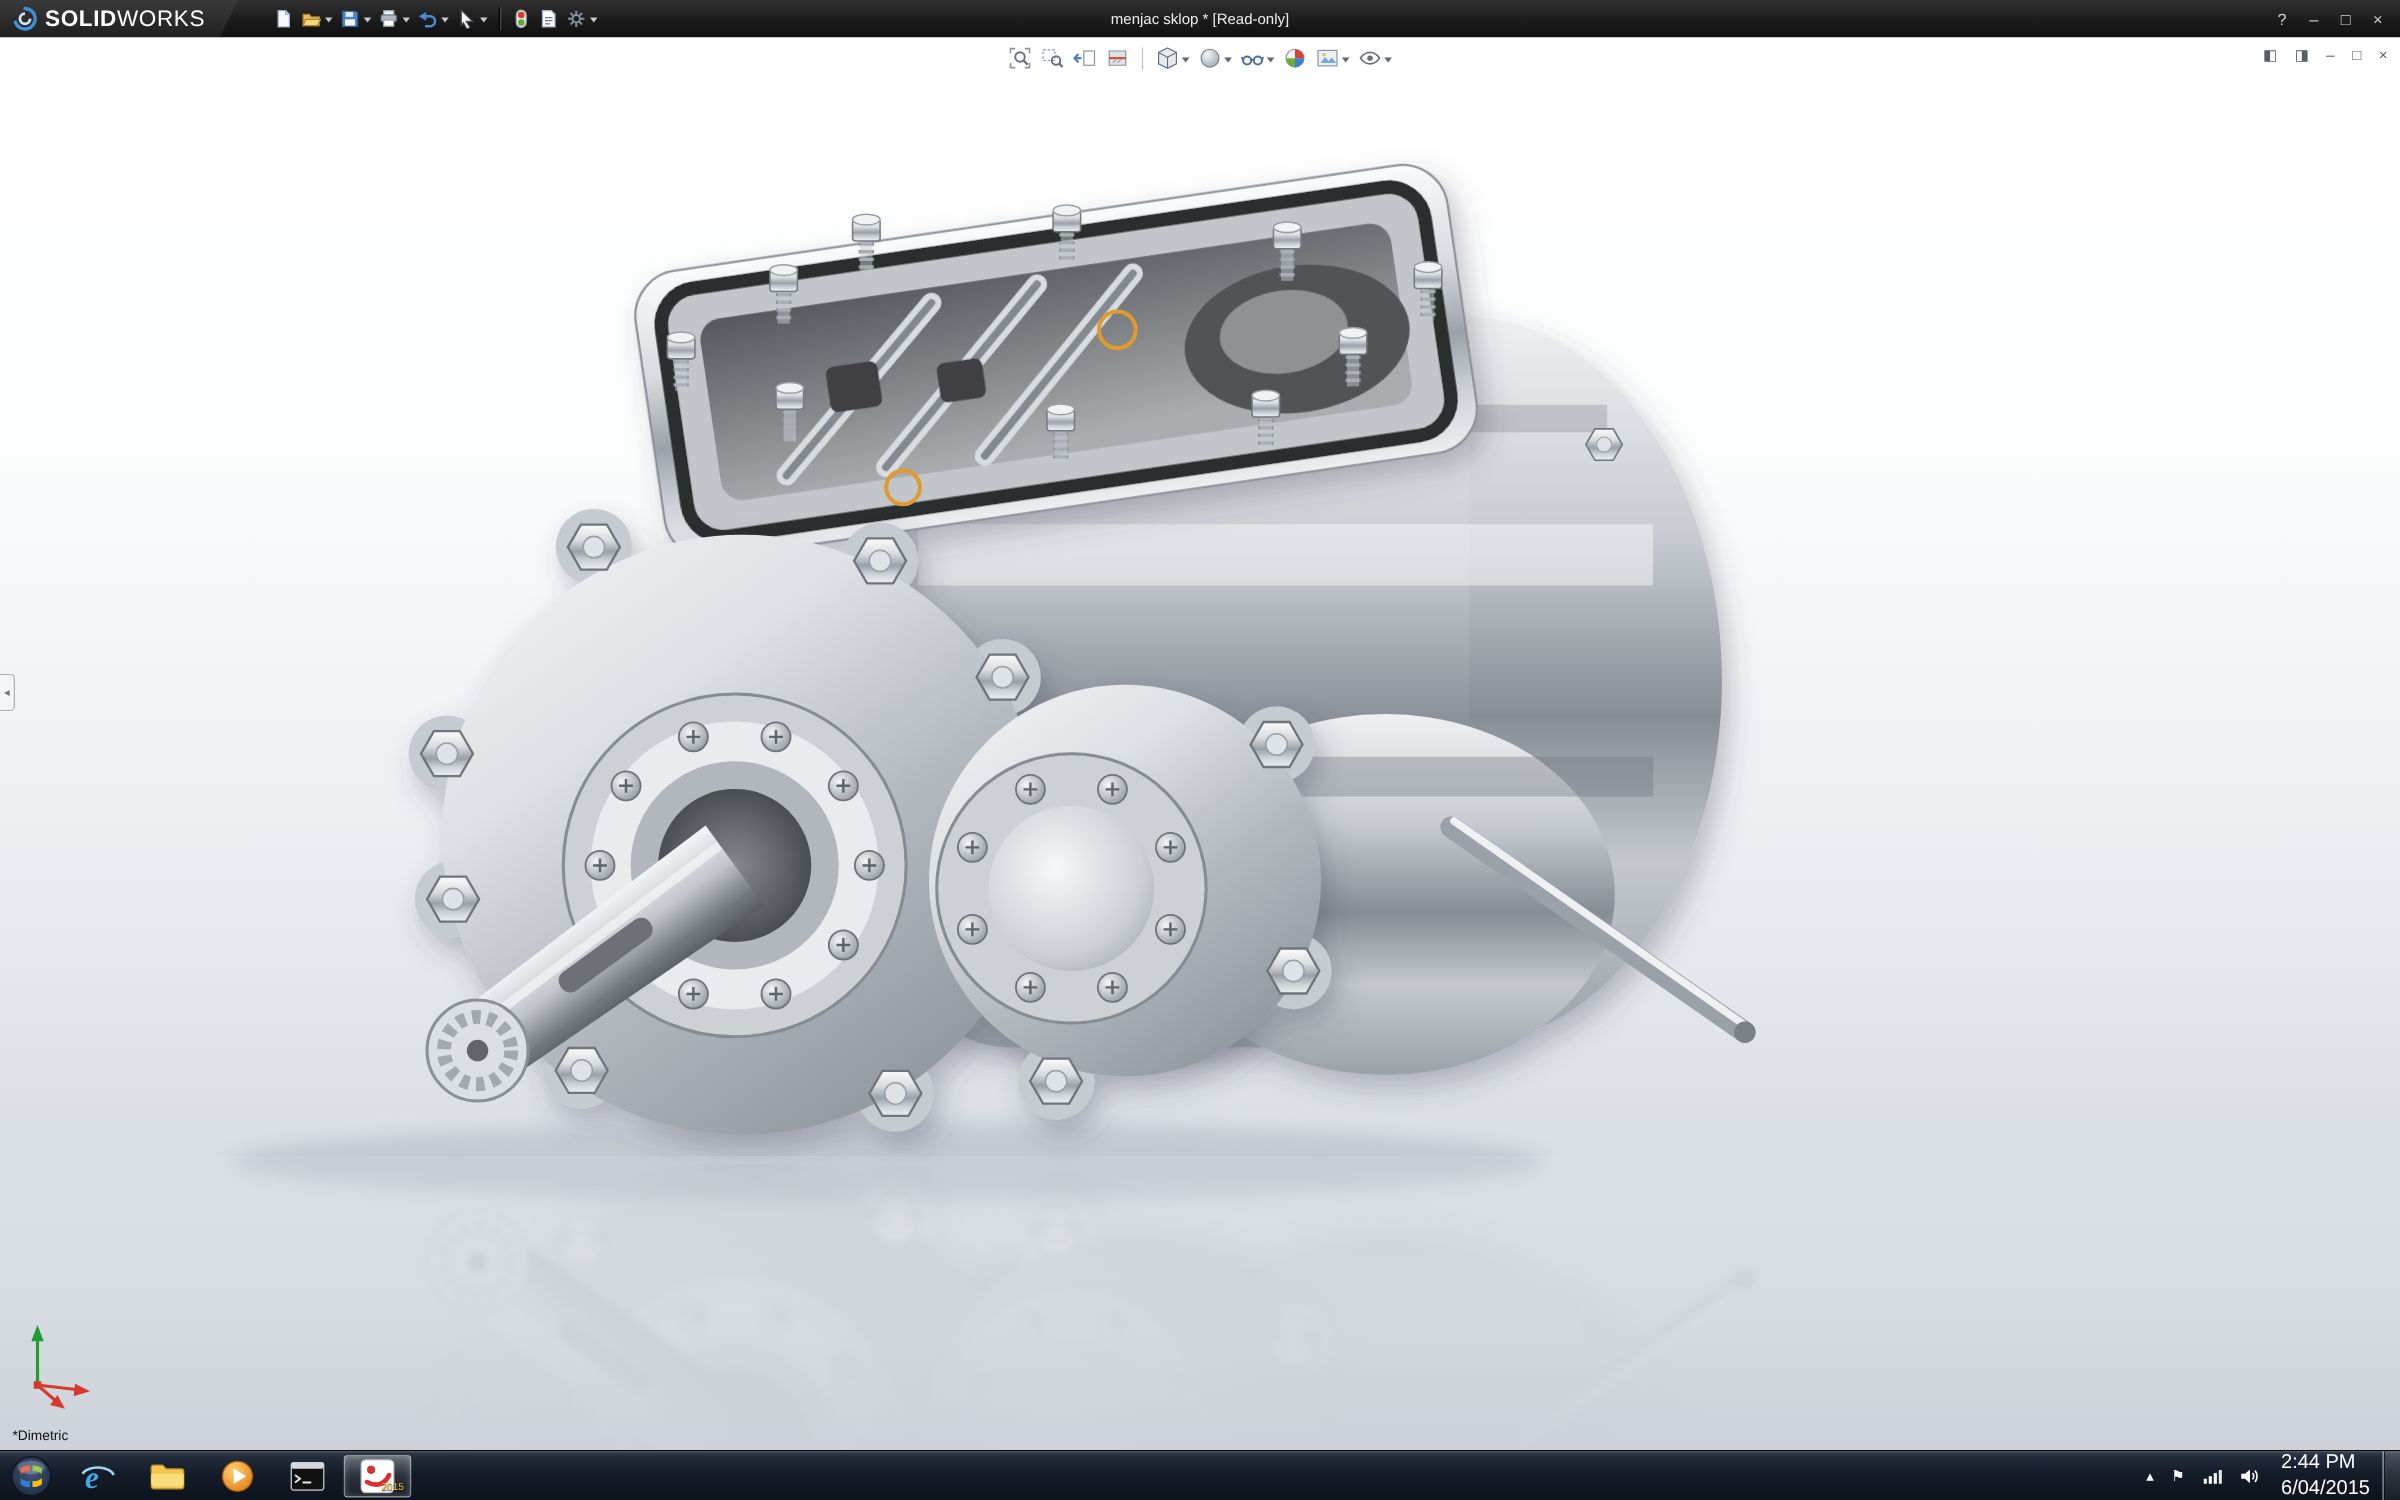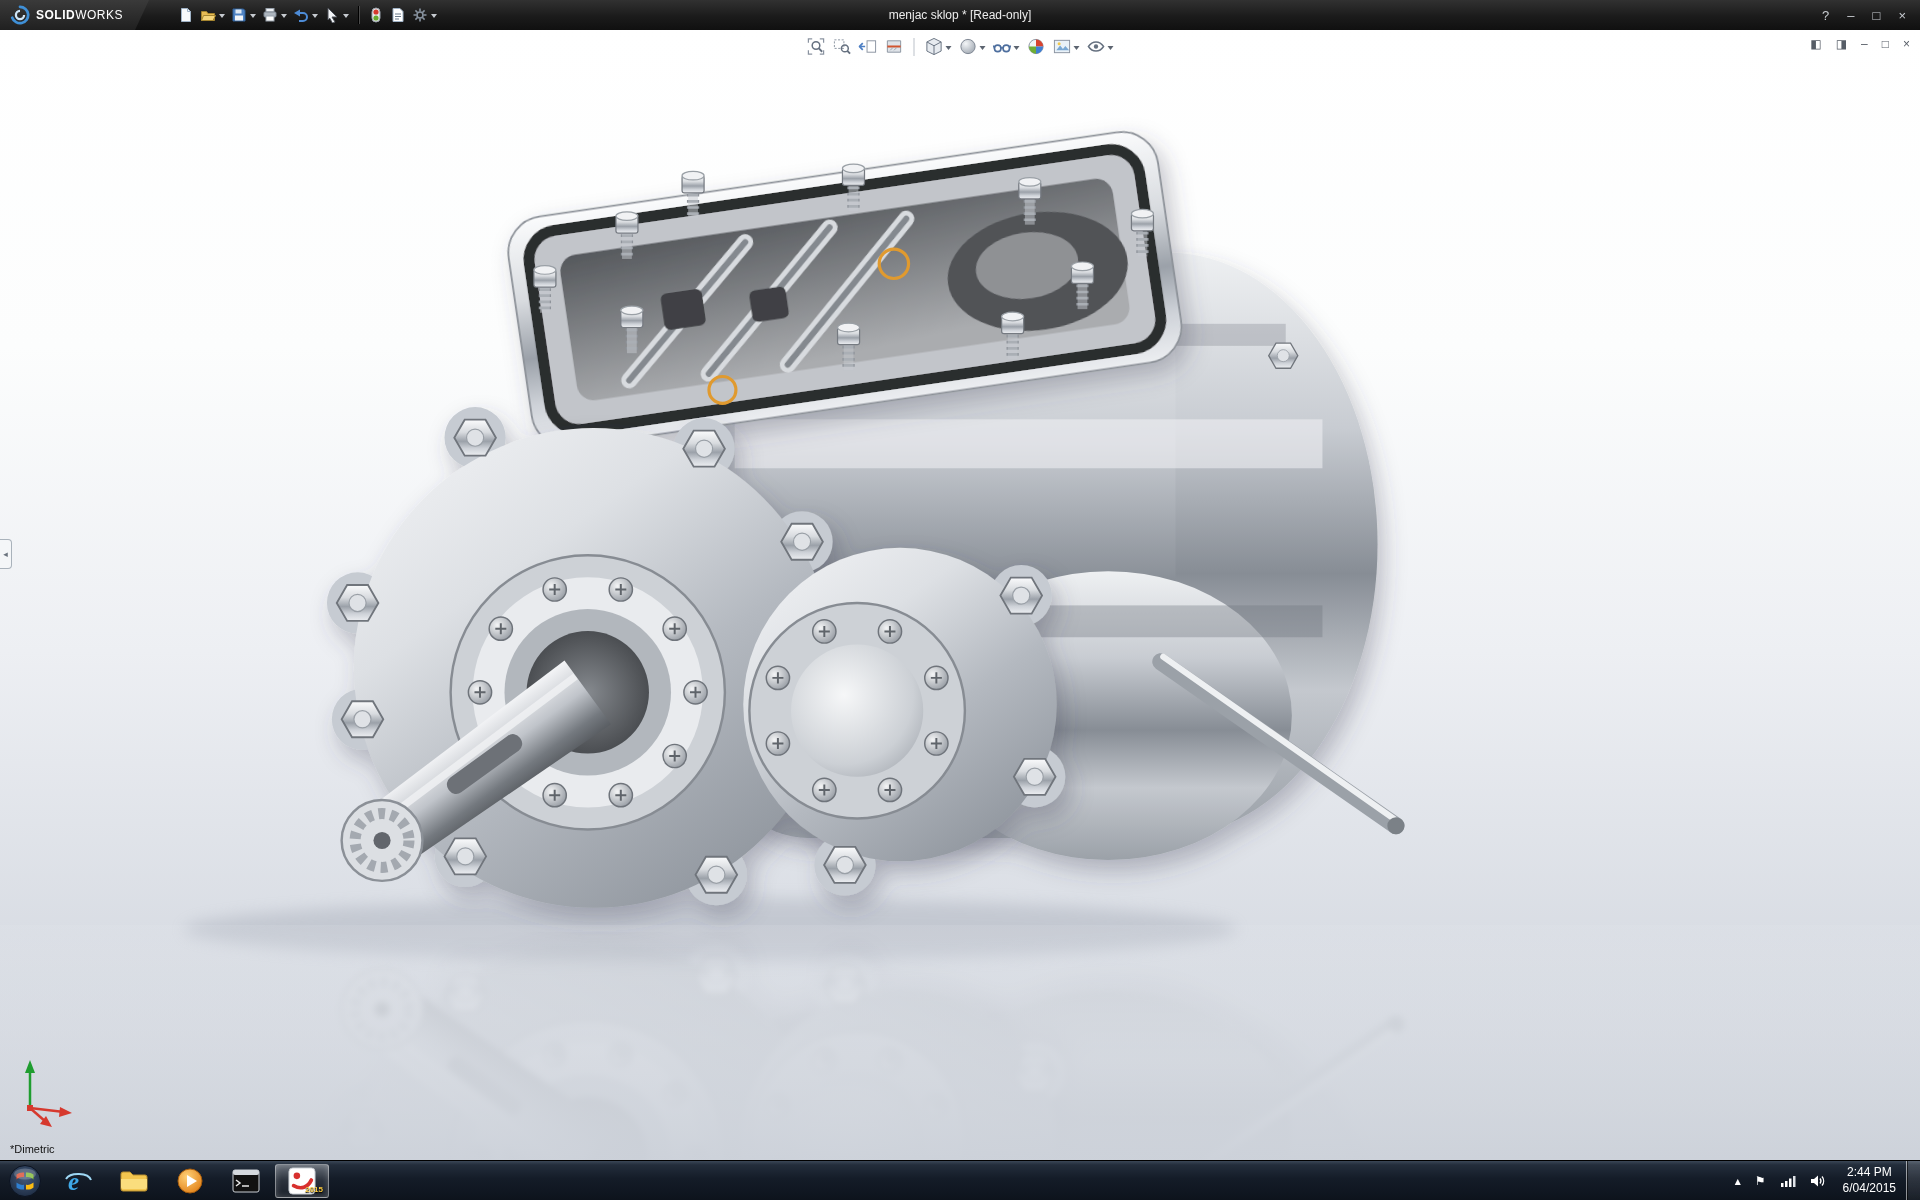--- a/index.html
+++ b/index.html
@@ -2,21 +2,21 @@
 <html><head>
 <meta charset="utf-8">
 <style>
 *{box-sizing:border-box;margin:0;padding:0}
 html,body{width:1920px;height:1200px;overflow:hidden;font-family:"Liberation Sans",sans-serif}
 .app{display:flex;flex-direction:column;width:100%;height:100%}
 
 
 .titlebar{height:30px;background:linear-gradient(#313131,#1b1b1b 55%,#101010);display:flex;align-items:center;color:#e8e8e8;position:relative;flex:0 0 auto}
 .logo-plate{display:flex;align-items:center;gap:6px;height:100%;padding:0 26px 0 10px;background:linear-gradient(#3a3a3a,#202020);clip-path:polygon(0 0,100% 0,calc(100% - 14px) 100%,0 100%)}
-.logo-text{font-size:12px;letter-spacing:.5px;color:#fff}
+.logo-text{font-size:18px;letter-spacing:.5px;color:#fff}
 .tb-icons{display:flex;align-items:center;margin-left:26px}
 .tb-btn{display:inline-flex;align-items:center;background:none;border:0;padding:2px 3px;cursor:default}
 .caret-d{width:0;height:0;border:3.5px solid transparent;border-top:4px solid #c6cad0;margin-left:3px;margin-top:4px}
 .tb-sep{width:1px;height:18px;background:#000;box-shadow:1px 0 0 #4a4a4a;margin:0 6px}
 .win-title{position:absolute;left:50%;transform:translateX(-50%);font-size:12px;color:#ececec;white-space:nowrap}
 .win-ctrls{margin-left:auto;display:flex;align-items:center;gap:18px;padding-right:14px;color:#c9cdd2;font-size:13px}
 
 
 .viewport{flex:1;position:relative;background:linear-gradient(180deg,#ffffff 0%,#fcfdfd 28%,#edeff3 55%,#d9dde4 80%,#ccd1d9 100%);overflow:hidden}
 .model-svg{position:absolute;inset:0;width:100%;height:100%}
@@ -28,24 +28,24 @@
 .doc-ctrls span{cursor:default}
 .collapse-tab{position:absolute;left:0;top:45%;width:12px;height:30px;background:#f4f6f8;border:1px solid #a9b2bb;border-left:0;border-radius:0 4px 4px 0;display:flex;align-items:center;justify-content:center;font-size:9px;color:#6a737d}
 .triad{position:absolute;left:10px;bottom:28px}
 .view-label{position:absolute;left:10px;bottom:5px;font-size:11px;color:#111}
 
 
 .taskbar{height:40px;background:linear-gradient(#3a4656 0%,#232d3b 10%,#141c28 45%,#0d131c 100%);display:flex;align-items:center;flex:0 0 auto;border-top:1px solid #000}
 .start-btn{width:50px;height:40px;display:flex;align-items:center;justify-content:center;background:none;border:0}
 .task-item{width:54px;height:34px;margin:0 1px;display:flex;align-items:center;justify-content:center;background:none;border:1px solid transparent;border-radius:3px;position:relative}
 .task-item.active{background:linear-gradient(rgba(255,255,255,.30),rgba(255,255,255,.10) 50%,rgba(255,255,255,.05));border-color:rgba(255,255,255,.45);box-shadow:inset 0 0 6px rgba(255,255,255,.25)}
-.sw-year{position:absolute;right:5px;bottom:3px;font-size:8px;font-weight:bold;color:#f7c83d;text-shadow:0 1px 1px #000}
+.sw-year{position:absolute;right:5px;bottom:3px;font-size:8px;font-weight:normal;color:#f7c83d;text-shadow:0 1px 1px #000}
 .tray{margin-left:auto;display:flex;align-items:center;height:100%}
 .tray-btn{background:none;border:0;color:#fff;font-size:12px;padding:0 7px;height:100%;display:flex;align-items:center}
-.clock{color:#fff;font-size:12px;text-align:center;line-height:1.3;padding:0 10px}
+.clock{color:#fff;font-size:16px;text-align:left;line-height:1.3;padding:0 10px}
 .show-desktop{width:14px;height:100%;background:linear-gradient(rgba(255,255,255,.16),rgba(255,255,255,.05));border:0;border-left:1px solid rgba(255,255,255,.5);box-shadow:inset 1px 0 0 rgba(0,0,0,.6)}
 </style>
 </head>
 <body>
 
 <svg width="0" height="0" style="position:absolute" aria-hidden="true">
   <defs>
     <radialGradient id="orbG" cx="0.5" cy="0.4" r="0.75">
       <stop offset="0" stop-color="#43597a"></stop>
         <stop offset="0.7" stop-color="#24344c"></stop>

